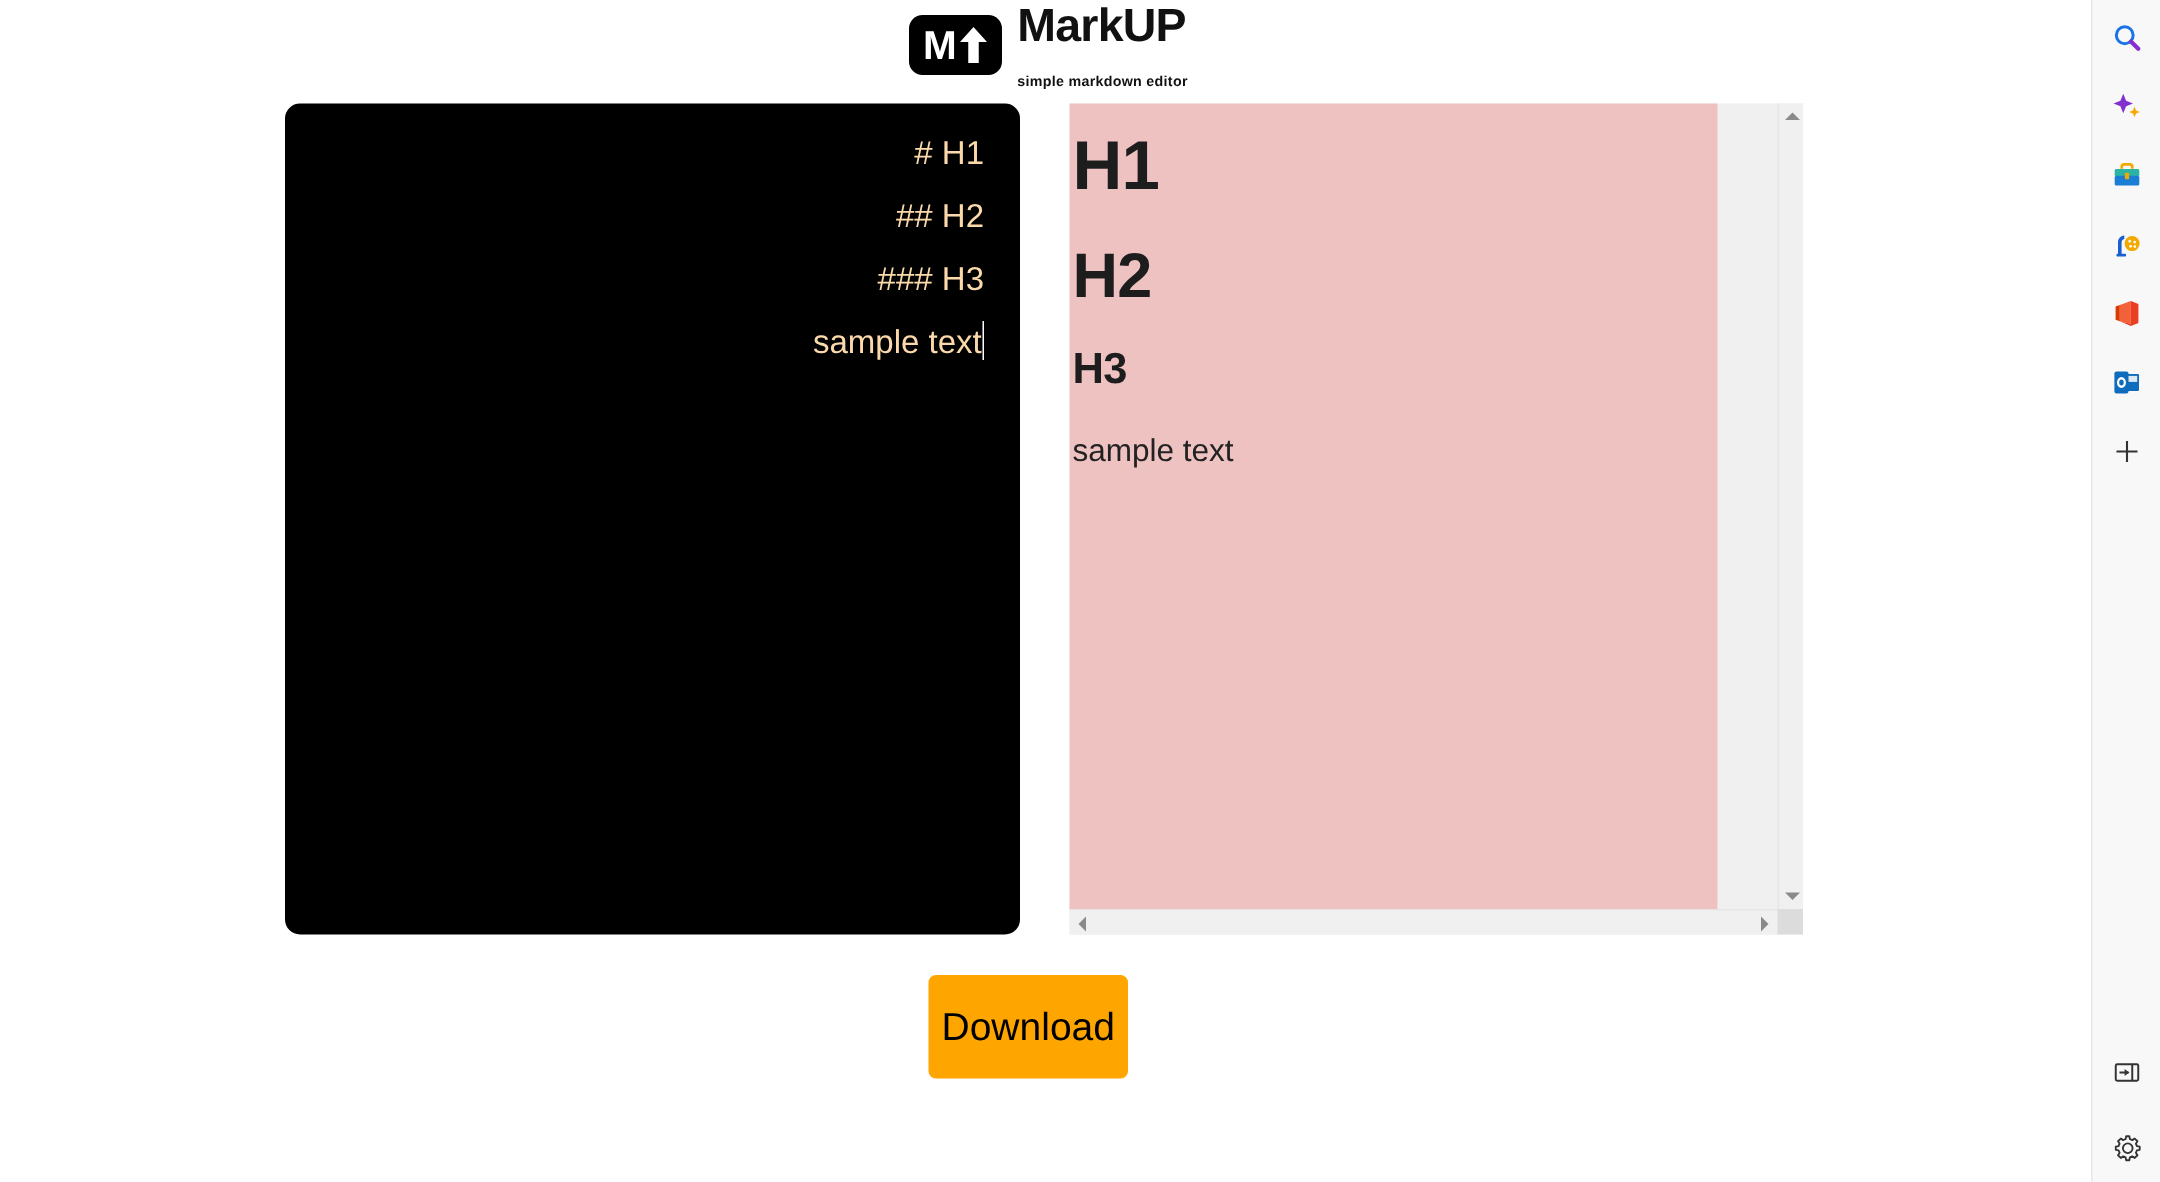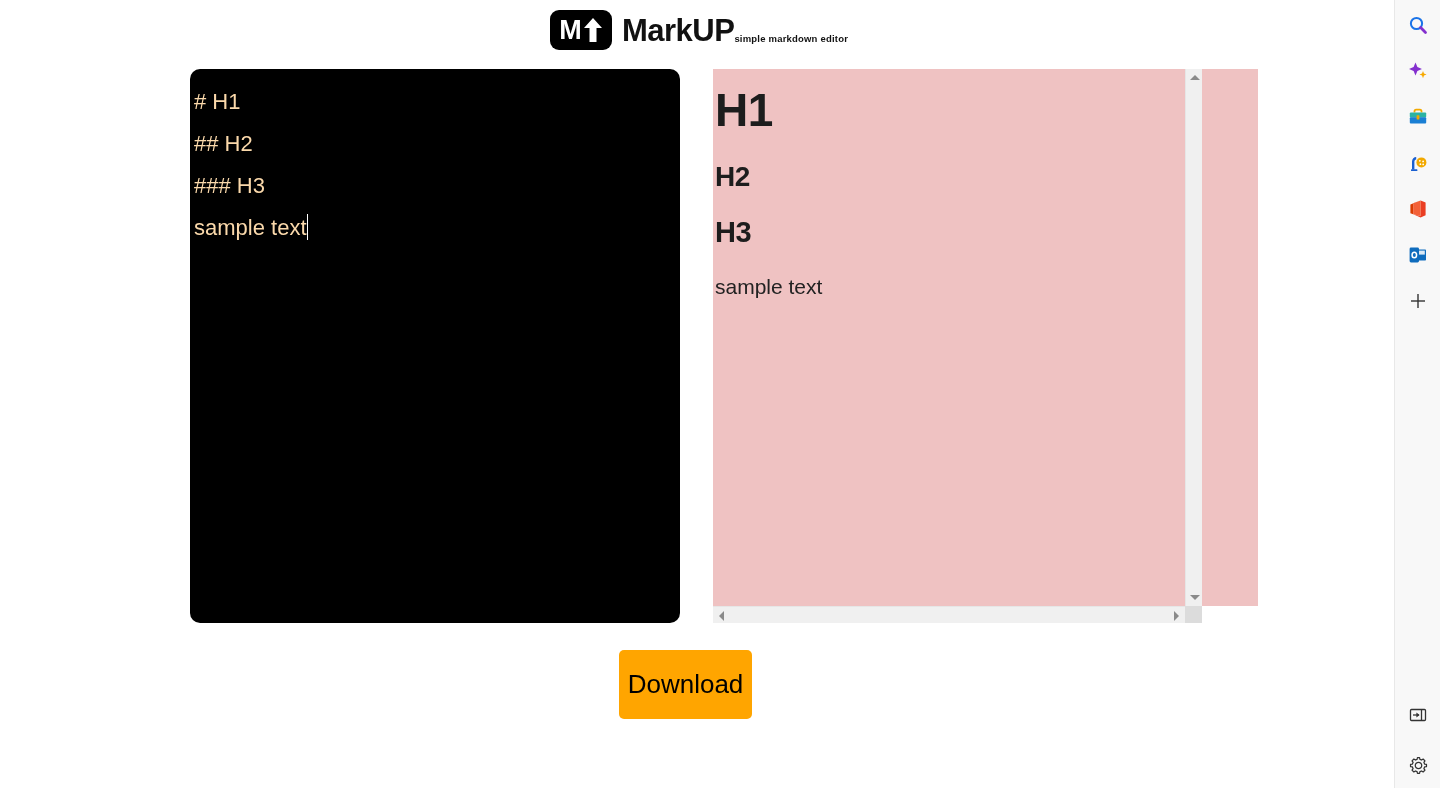--- a/index.html
+++ b/index.html
@@ -59,21 +59,22 @@
     color: #ffffff;
     font-size: 27px;
     font-weight: bold;
     line-height: 1;
     letter-spacing: -1px;
     font-family: "Liberation Sans", sans-serif;
   }
   .logo-mark svg { display: block; }
   .logo-text {
     display: flex;
-    align-items: center;
+    flex-direction: column;
+    align-items: flex-start;
     line-height: 1;
   }
   .logo-title {
     font-size: 31px;
     font-weight: bold;
     color: #111111;
     letter-spacing: -0.5px;
     font-family: "Liberation Sans", sans-serif;
   }
   .logo-tagline {
@@ -89,20 +90,21 @@
   #editor {
     position: absolute;
     left: 190px;
     top: 69px;
     width: 490px;
     height: 554px;
     background: #000000;
     border-radius: 10px;
     padding: 12px 16px 0 0;
     overflow: hidden;
+    text-align: right;
   }
   #editor-text {
     margin: 0;
     padding: 0 8px 0 4px;
     color: #fbd9ab;
     font-size: 22px;
     line-height: 42px;
     white-space: pre-wrap;
     font-family: "Liberation Sans", sans-serif;
     caret-color: #ffffff;
@@ -126,38 +128,38 @@
     position: absolute;
     left: 713px;
     top: 69px;
     width: 489px;
     height: 554px;
     background: #f0f0f0;
   }
   #preview-body {
     position: absolute;
     left: 0; top: 0;
-    width: 545px;
+    width: 432px;
     height: 537px;
     background: #efc2c2;
     overflow: hidden;
     padding: 18px 16px 0 2px;
   }
   #preview-body h1 {
     margin: 0 0 0 0;
     font-size: 46px;
     font-weight: bold;
     line-height: 1.0;
     color: #1d1d1d;
     letter-spacing: -0.5px;
     font-family: "Liberation Sans", sans-serif;
   }
   #preview-body h2 {
     margin: 30px 0 0 0;
-    font-size: 28px;
+    font-size: 42px;
     font-weight: bold;
     line-height: 1.0;
     color: #1d1d1d;
     letter-spacing: -0.5px;
     font-family: "Liberation Sans", sans-serif;
   }
   #preview-body h3 {
     margin: 27px 0 0 0;
     font-size: 29px;
     font-weight: bold;

